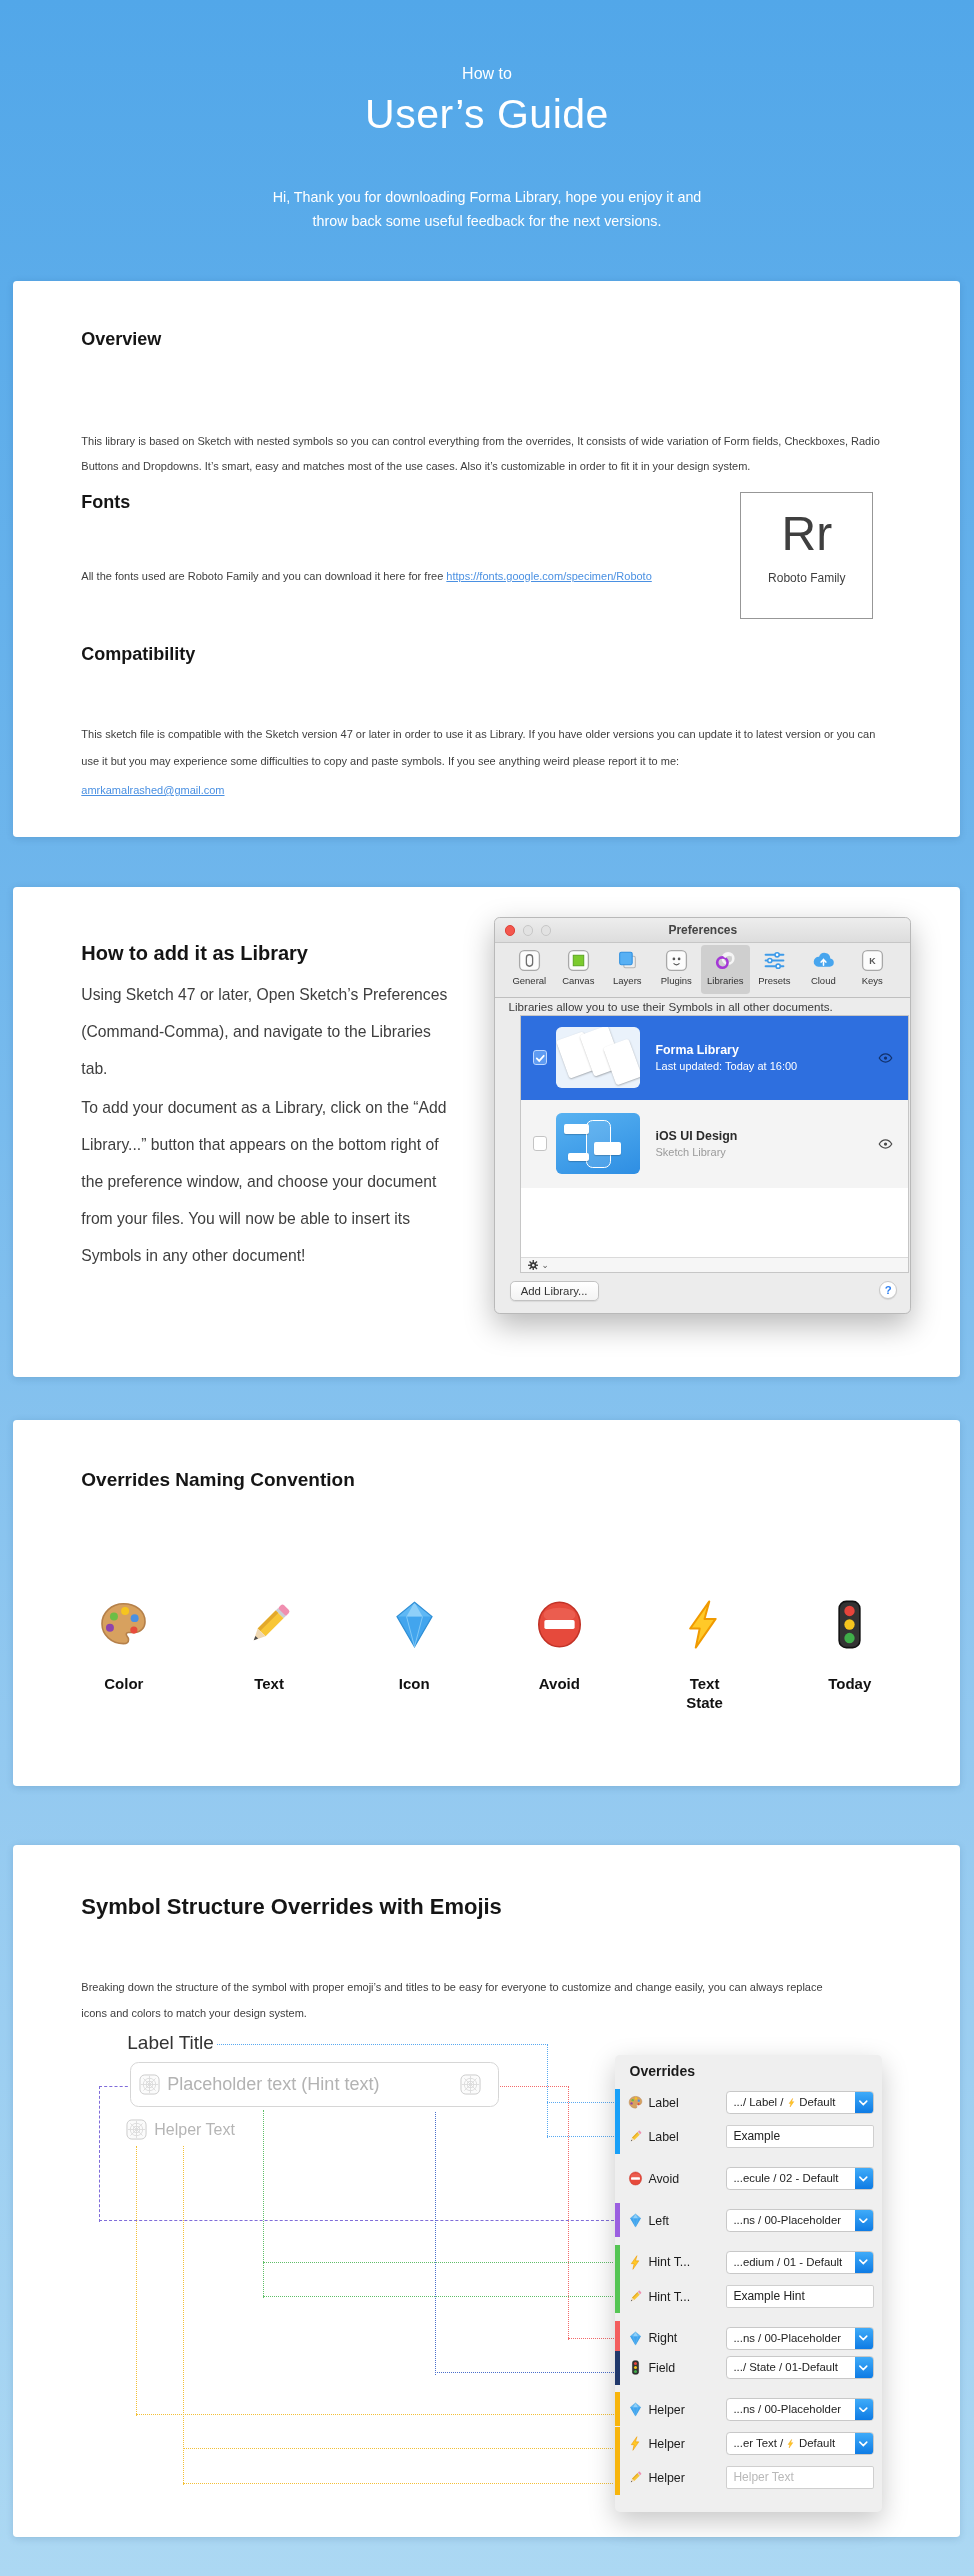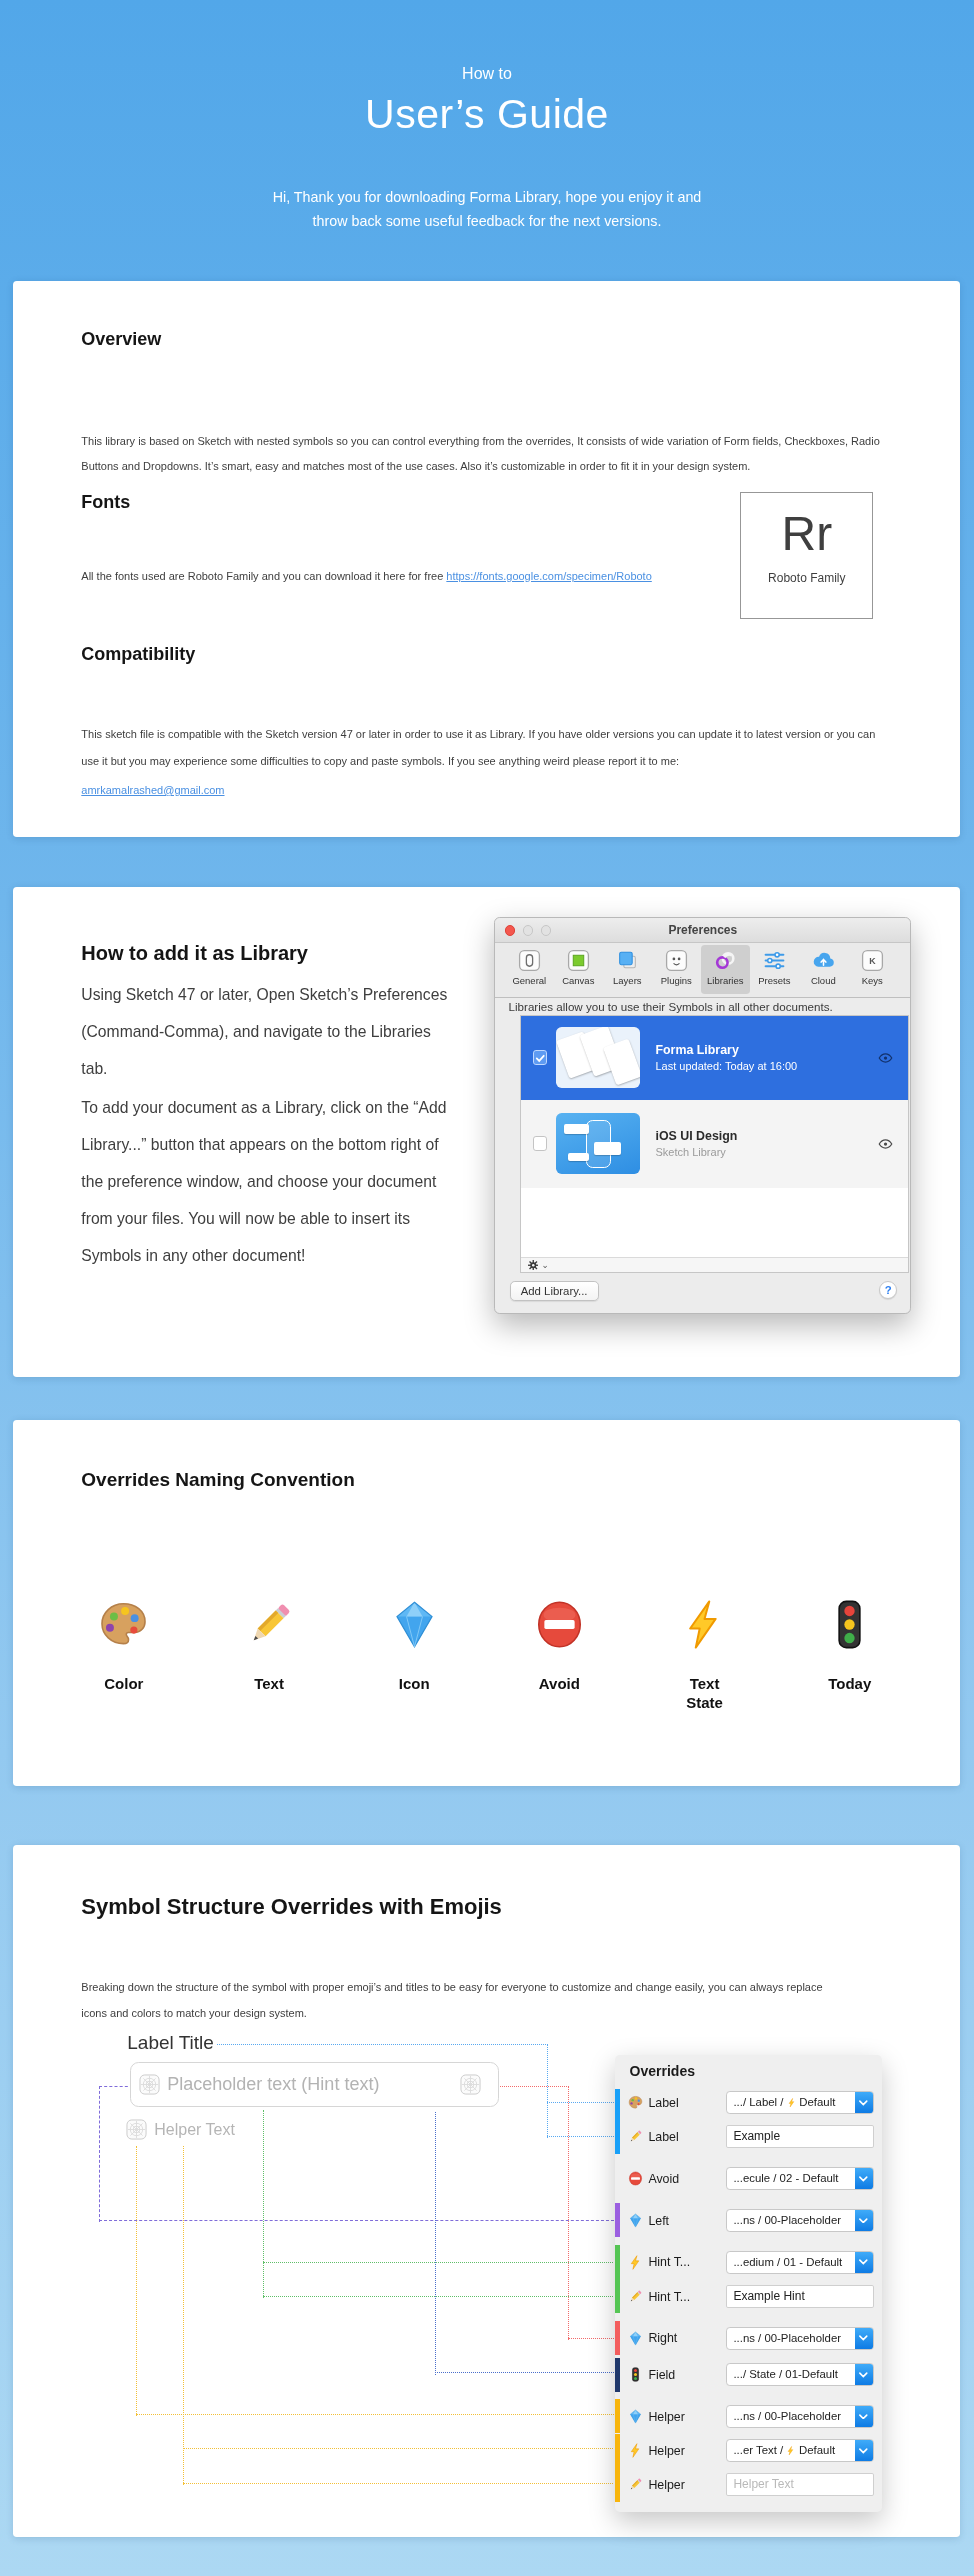--- a/index.html
+++ b/index.html
@@ -549,21 +549,21 @@
                     <rect x="25" y="14" width="4.5" height="32" fill="#E3A92B"></rect>
                     <path d="M25 46h14l-7 14z" fill="#EFD7B0"></path>
                     <path d="M29.6 54.6l4.8-.1L32 60z" fill="#4A4A4A"></path>
                   </g>
                 </svg></span>
               <span class="ov-lab">Hint T...</span>
               <div class="ov-ctrl">
                 <div class="ov-input">Example Hint</div>
               </div>
             </div>
-            <div class="ov-row" style="margin-bottom: 8px;">
+            <div class="ov-row" style="margin-bottom: 1px;">
               <div class="ov-bar" style="background: rgb(243, 94, 94);"></div>
               <span class="ov-ic"><svg viewBox="0 0 64 64">
                   <path d="M32 4L54 22 32 60 10 22z" fill="#5FB8F5"></path>
                   <path d="M10 22h44L32 60z" fill="#42A5EE"></path>
                   <path d="M22 22L32 4l10 18z" fill="#8FD0F9"></path>
                   <path d="M32 4L54 22 32 60 10 22z" fill="none" stroke="#2F8FD6" stroke-width="1.5"></path>
                   <path d="M22 22L32 60M42 22L32 60" stroke="#8FD0F9" stroke-width="1"></path>
                 </svg></span>
               <span class="ov-lab">Right</span>
               <div class="ov-ctrl">

